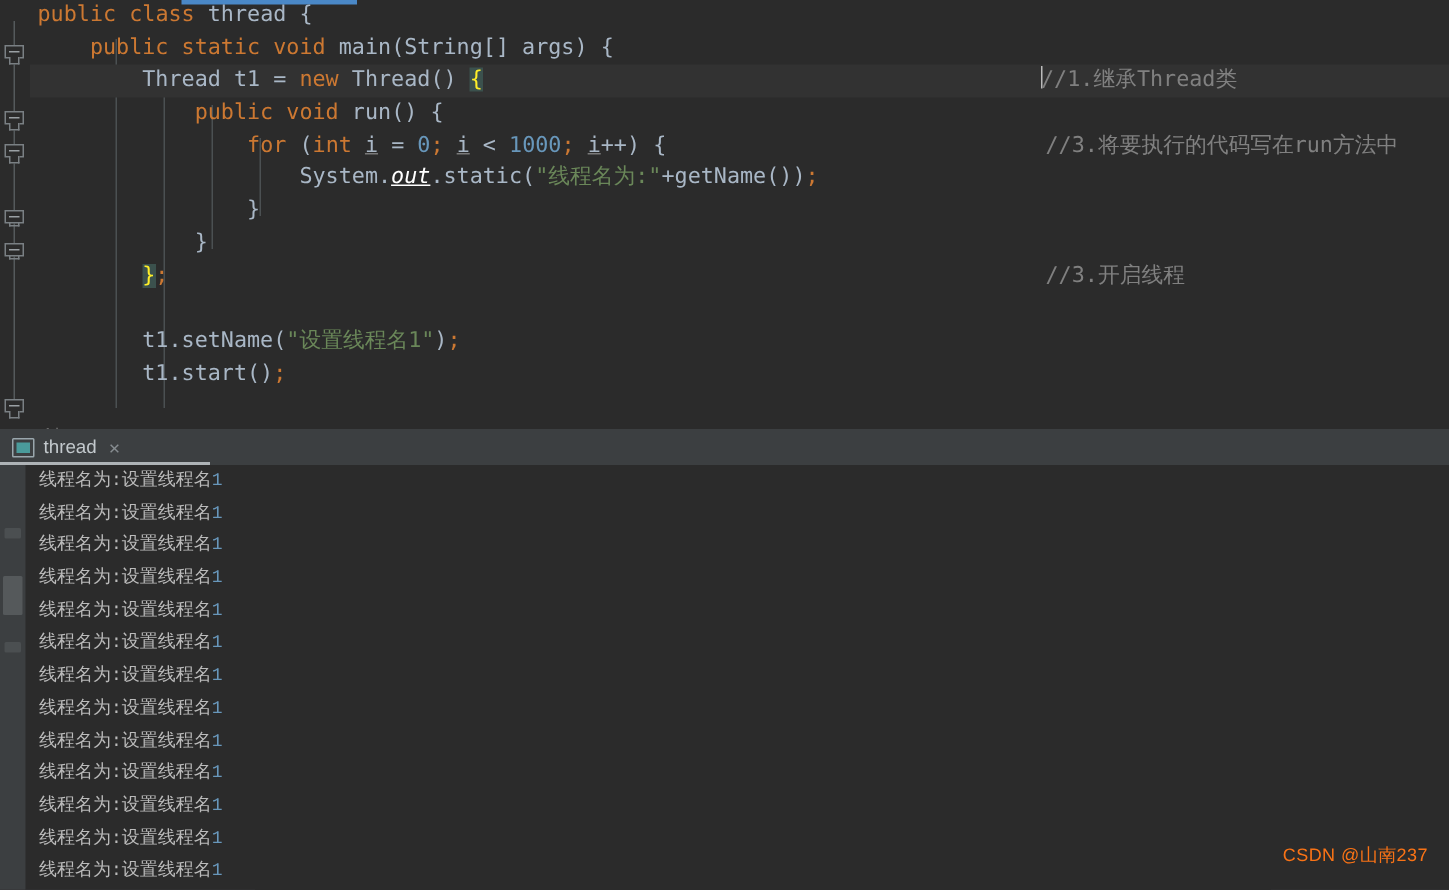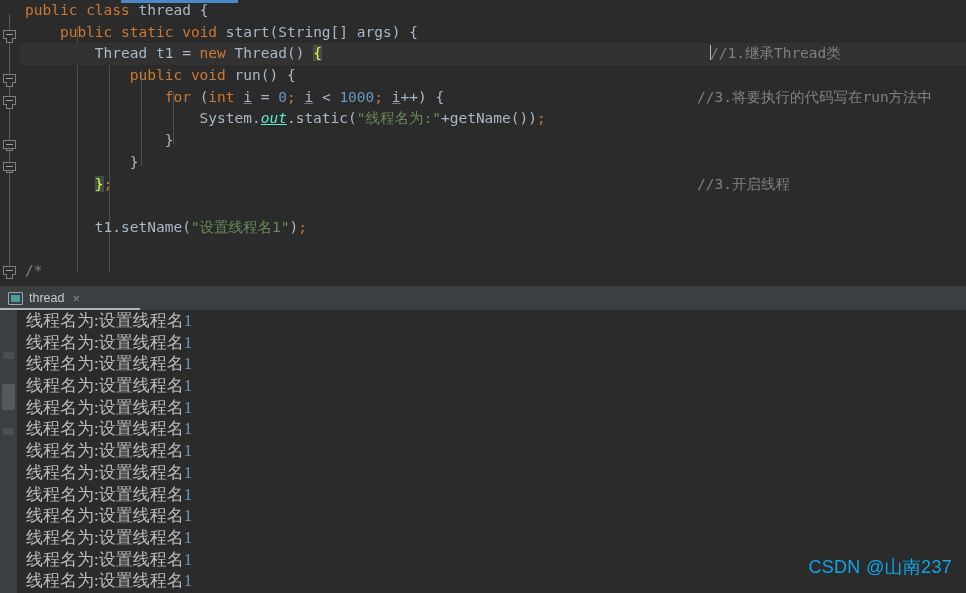--- a/index.html
+++ b/index.html
@@ -126,21 +126,21 @@
     top: 0;
     width: 1px;
     background: #4b5052;
   }
 
   
   .kw   { color: #cc7832; }
   .plain{ color: #a9b7c6; }
   .str  { color: #6a8759; }
   .num  { color: #6897bb; }
-  .fld  { color: #5eead4; font-style: italic; text-decoration: underline; }
+  .fld  { color: #ffffff; font-style: italic; text-decoration: underline; }
   .cmt  { color: #808080; }
   .ident{ color: #a9b7c6; }
   .var-u { color: #a9b7c6; text-decoration: underline; text-decoration-color:#7a7a7a; }
   .brace-hl { background: #3b514d; color: #ffef28; }
   .semi { color: #cc7832; }
 
   .caret {
     display: inline-block;
     width: 1px;
     height: 15px;
@@ -243,33 +243,33 @@
     width: 949px;
     height: 283px;
     background: #2b2b2b;
     overflow: hidden;
   }
   .console-line {
     height: 21.7px;
     padding-left: 9px;
     white-space: pre;
     color: #bbbbbb;
-    font-family: Liberation Serif, serif;
-    font-size: 17px;
+    font-family: Liberation Mono, monospace;
+    font-size: 12px;
     line-height: 21.7px;
   }
   .console-line .n { color: #6897bb; }
 
   .watermark {
     position: absolute;
     right: 14px;
     bottom: 14px;
-    color: #0ea5e9;
+    color: #f97316;
     font-family: "Liberation Sans", sans-serif;
-    font-size: 18px;
+    font-size: 12px;
     letter-spacing: 0.3px;
   }
 </style>
 </head>
 <body>
 
 <div id="app">
 
   <div class="editor">
 
@@ -319,40 +319,41 @@
 
     <div class="code">
 
       <div class="indent-guide" style="left:57px; top:26px; height:246px;"></div>
       <div class="indent-guide" style="left:89px; top:48px; height:224px;"></div>
       <div class="indent-guide" style="left:121px; top:70px; height:96px;"></div>
       <div class="indent-guide" style="left:153px; top:92px; height:52px;"></div>
 
       <div class="code-line"><span class="kw">public</span><span class="plain"> </span><span class="kw">class</span><span class="plain"> </span><span class="ident">thread</span><span class="plain"> {</span></div>
 
-      <div class="code-line">    <span class="kw">public</span> <span class="kw">static</span> <span class="kw">void</span> <span class="plain">start</span><span class="plain">(String[] args) {</span></div>
-
-      <div class="code-line line-hl">        <span class="plain">Thread t1 = </span><span class="kw">new</span><span class="plain"> Thread() </span><span class="brace-hl">{</span><span class="cmt-col" style="left:690px;"><span class="caret"></span><span class="cmt">//1.继承Thread类</span></span></div>
+      <div class="code-line">    <span class="kw">public</span> <span class="kw">static</span> <span class="kw">void</span> <span class="plain">main</span><span class="plain">(String[] args) {</span></div>
+
+      <div class="code-line line-hl">        <span class="plain">Thread t1 = </span><span class="kw">new</span><span class="plain"> Thread() </span><span class="brace-hl">{</span><span class="cmt-col" style="left:674px;"><span class="caret"></span><span class="cmt">//1.继承Thread类</span></span></div>
 
       <div class="code-line">            <span class="kw">public</span> <span class="kw">void</span> <span class="plain">run</span><span class="plain">() {</span></div>
 
       <div class="code-line">                <span class="kw">for</span> <span class="plain">(</span><span class="kw">int</span> <span class="var-u">i</span> <span class="plain">= </span><span class="num">0</span><span class="semi">;</span> <span class="var-u">i</span> <span class="plain">&lt; </span><span class="num">1000</span><span class="semi">;</span> <span class="var-u">i</span><span class="plain">++) {</span><span class="cmt-col cmt" style="left:677px;">//3.将要执行的代码写在run方法中</span></div>
 
       <div class="code-line">                    <span class="plain">System.</span><span class="fld">out</span><span class="plain">.static(</span><span class="str">"<span>线程名为:</span>"</span><span class="plain">+getName())</span><span class="semi">;</span></div>
 
       <div class="code-line">                <span class="plain">}</span></div>
 
       <div class="code-line">            <span class="plain">}</span></div>
 
       <div class="code-line">        <span class="brace-hl">}</span><span class="semi">;</span><span class="cmt-col cmt" style="left:677px;">//3.开启线程</span></div>
 
       <div class="code-line"> </div>
 
       <div class="code-line">        <span class="plain">t1.setName(</span><span class="str">"<span>设置线程名1</span>"</span><span class="plain">)</span><span class="semi">;</span></div>
 
+      <div class="code-line">        <span class="plain">t1.start()</span><span class="semi">;</span></div>
 
       <div class="code-line"> </div>
 
       <div class="code-line"><span class="cmt">/*</span></div>
     </div>
   </div>
 
   <div class="console-panel">
 
     <div class="console-tabbar">

